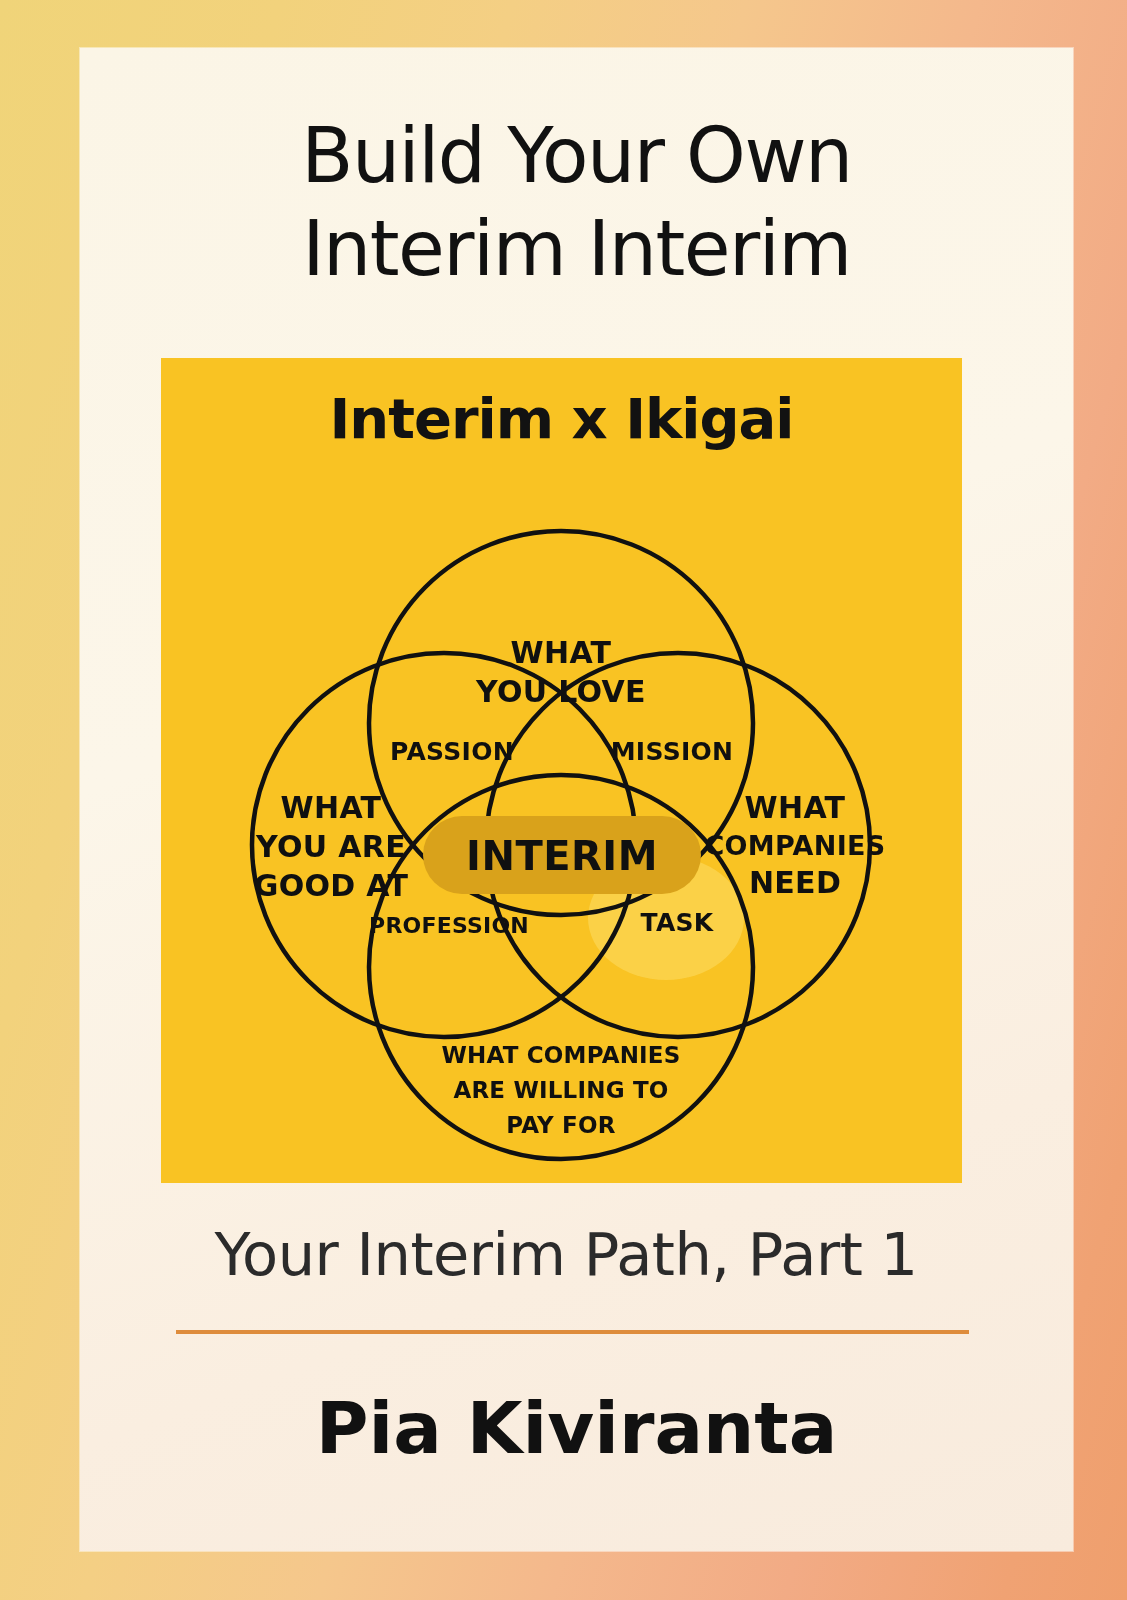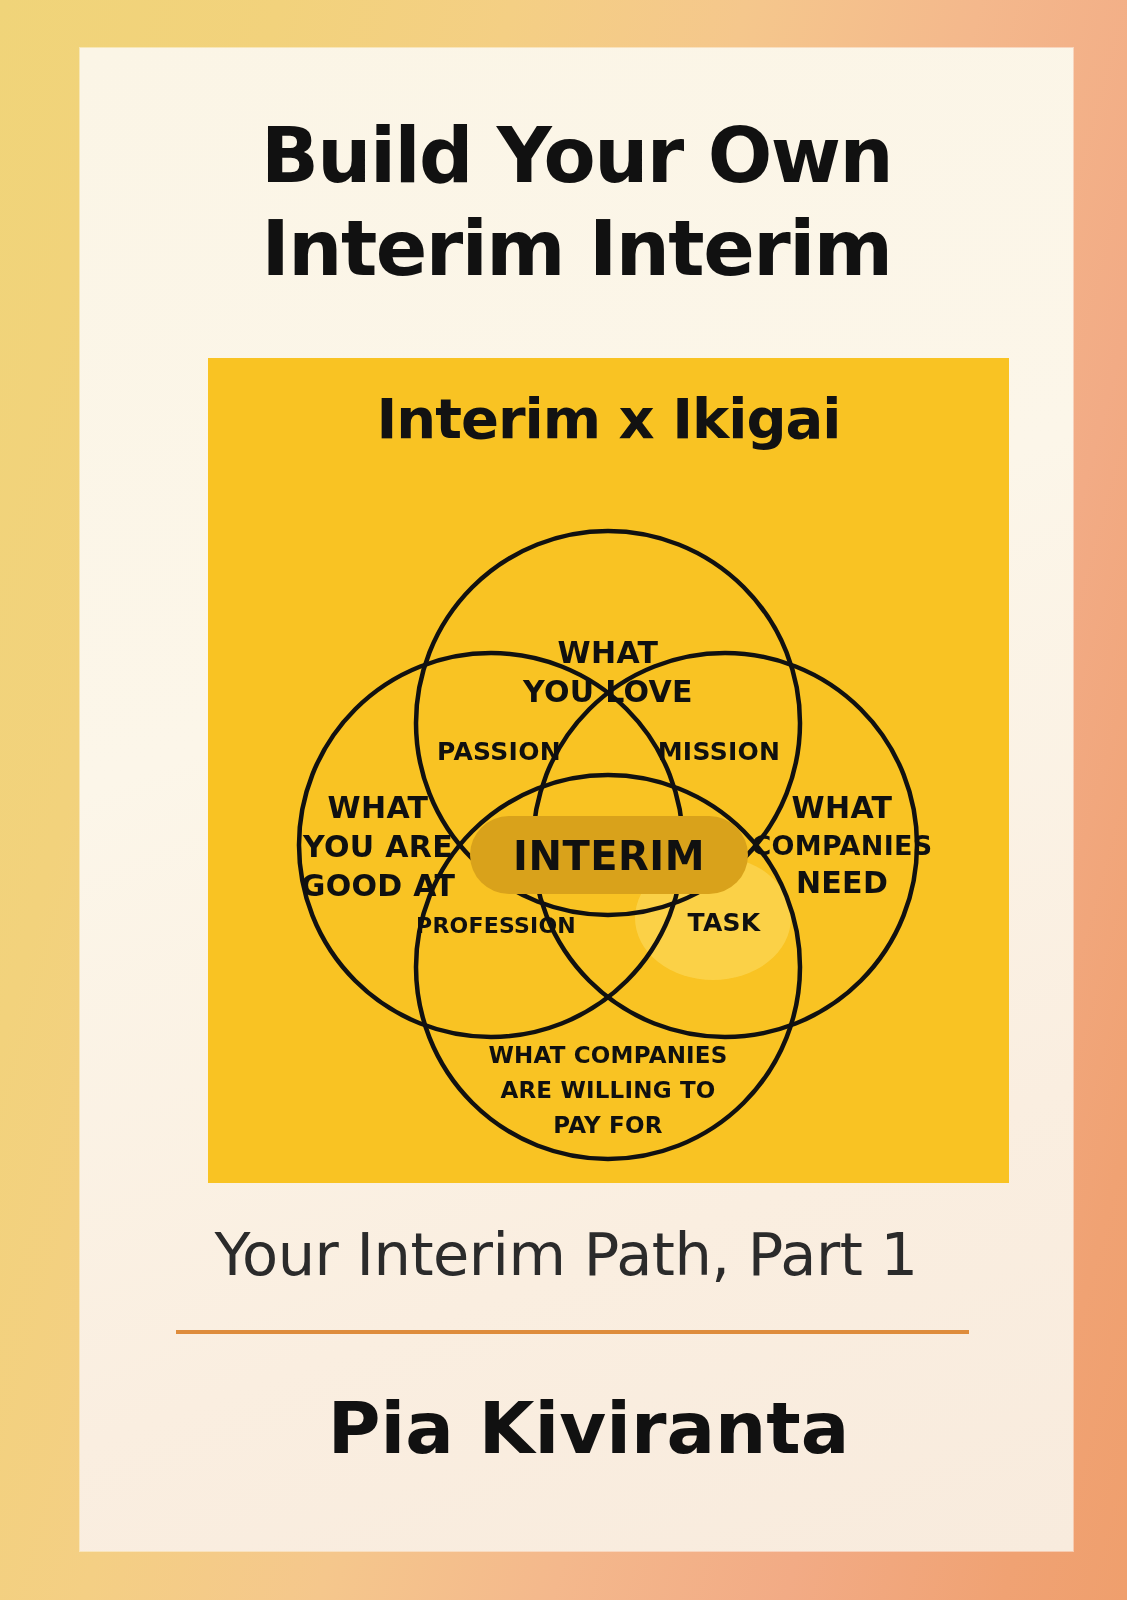--- a/index.html
+++ b/index.html
@@ -46,37 +46,36 @@
   
   .title-block {
     position: absolute;
     left: 0;
     top: 62px;
     width: 993px;
     text-align: center;
   }
   .title-line {
     font-family: "DejaVu Sans", sans-serif;
-    font-weight: 700;
+    font-weight: 400;
     font-size: 76px;
     line-height: 1.22;
     letter-spacing: -1.5px;
     color: #111111;
     white-space: nowrap;
   }
 
   
   #panel {
     position: absolute;
     left: 81px;
     top: 310px;
     width: 801px;
     height: 825px;
     background: #f9c323;
-    margin-left: 47px;
   }
   #panel-title {
     position: absolute;
     left: 0;
     top: 28px;
     width: 801px;
     text-align: center;
     font-family: "DejaVu Sans", sans-serif;
     font-weight: 700;
     font-size: 56px;
@@ -138,21 +137,20 @@
     left: 0;
     top: 1338px;
     width: 993px;
     text-align: center;
     font-family: "DejaVu Sans", sans-serif;
     font-weight: 700;
     font-size: 72px;
     letter-spacing: 0px;
     color: #111111;
     white-space: nowrap;
-    padding-left: 12px;
   }
 </style>
 </head>
 <body>
 
 <div id="cover">
 
   <div id="card">
 
     <div class="title-block">

